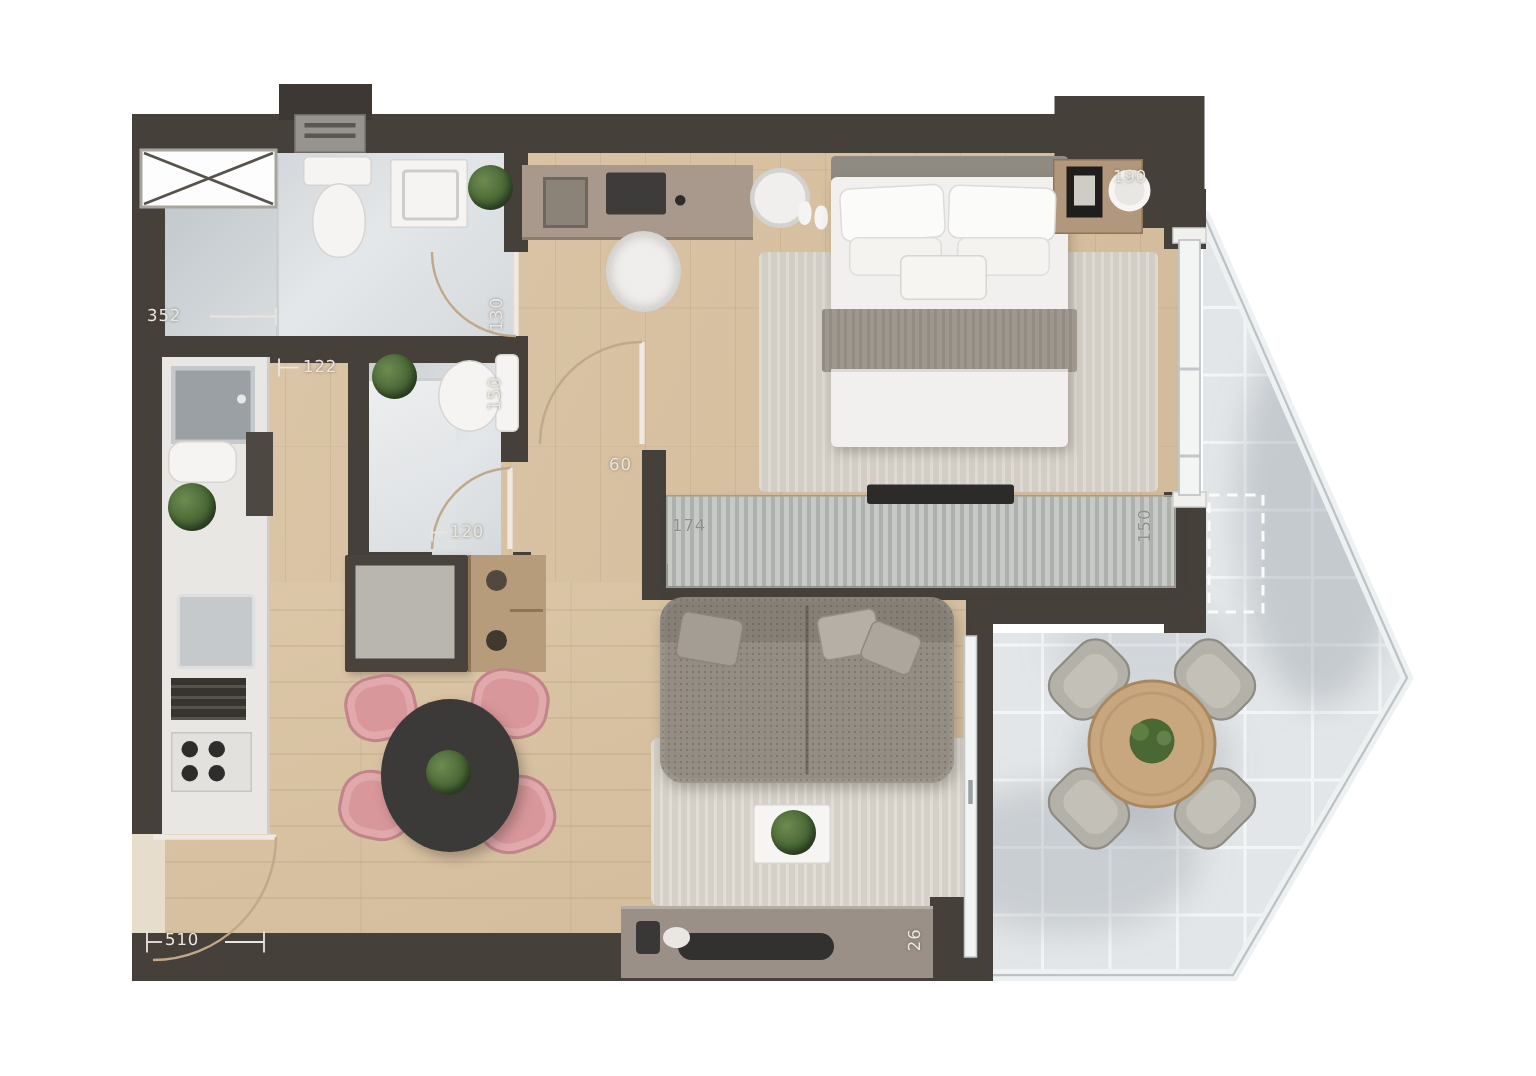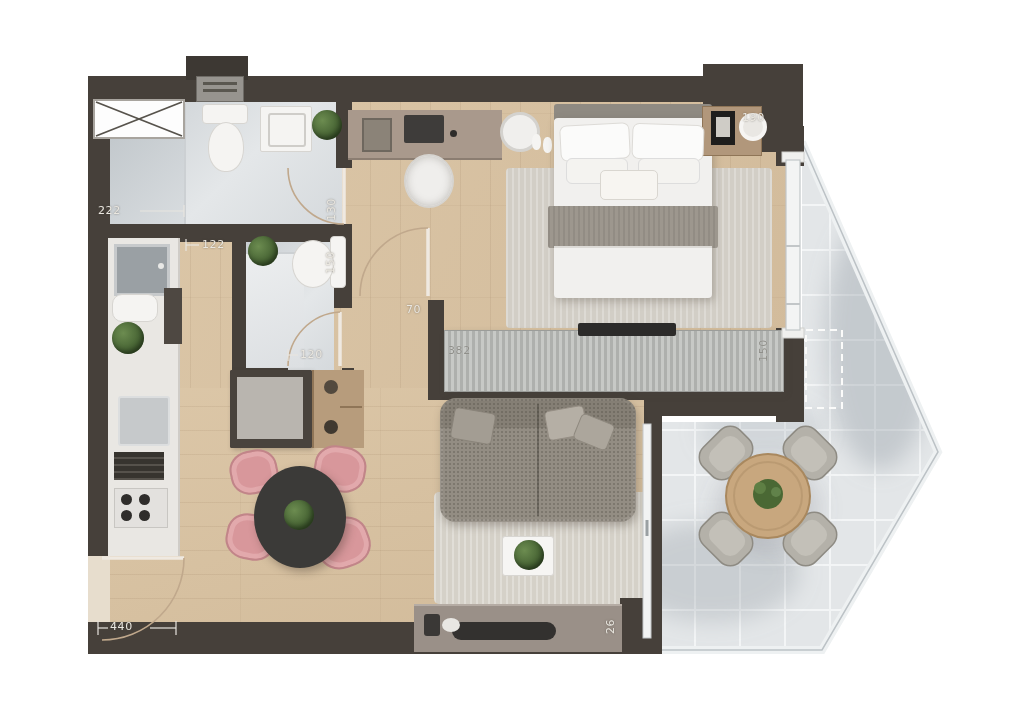--- a/index.html
+++ b/index.html
@@ -263,25 +263,25 @@
         <line x1="186" y1="239" x2="186" y2="251"></line>
       <line x1="288" y1="355" x2="298" y2="355"></line>
         <line x1="288" y1="349" x2="288" y2="361"></line>
       <line x1="98" y1="628" x2="108" y2="628"></line>
         <line x1="98" y1="621" x2="98" y2="635"></line>
       <line x1="150" y1="628" x2="176" y2="628"></line>
         <line x1="176" y1="621" x2="176" y2="635"></line>
     </g>
   </svg>
 
-  <div class="dim" style="left:98px;top:204px">222</div>
+  <div class="dim" style="left:98px;top:204px">352</div>
   <div class="dim v" style="left:316px;top:203px">130</div>
   <div class="dim v" style="left:315px;top:256px">150</div>
   <div class="dim" style="left:202px;top:238px">122</div>
   <div class="dim" style="left:300px;top:348px">120</div>
-  <div class="dim" style="left:406px;top:303px">70</div>
-  <div class="dim dark" style="left:448px;top:344px">382</div>
+  <div class="dim" style="left:406px;top:303px">60</div>
+  <div class="dim dark" style="left:448px;top:344px">174</div>
   <div class="dim dark v" style="left:748px;top:344px">150</div>
   <div class="dim" style="left:742px;top:111px">190</div>
-  <div class="dim" style="left:110px;top:620px">440</div>
+  <div class="dim" style="left:110px;top:620px">510</div>
   <div class="dim v" style="left:595px;top:620px">26</div>
 
 </div>
 
 </body></html>

